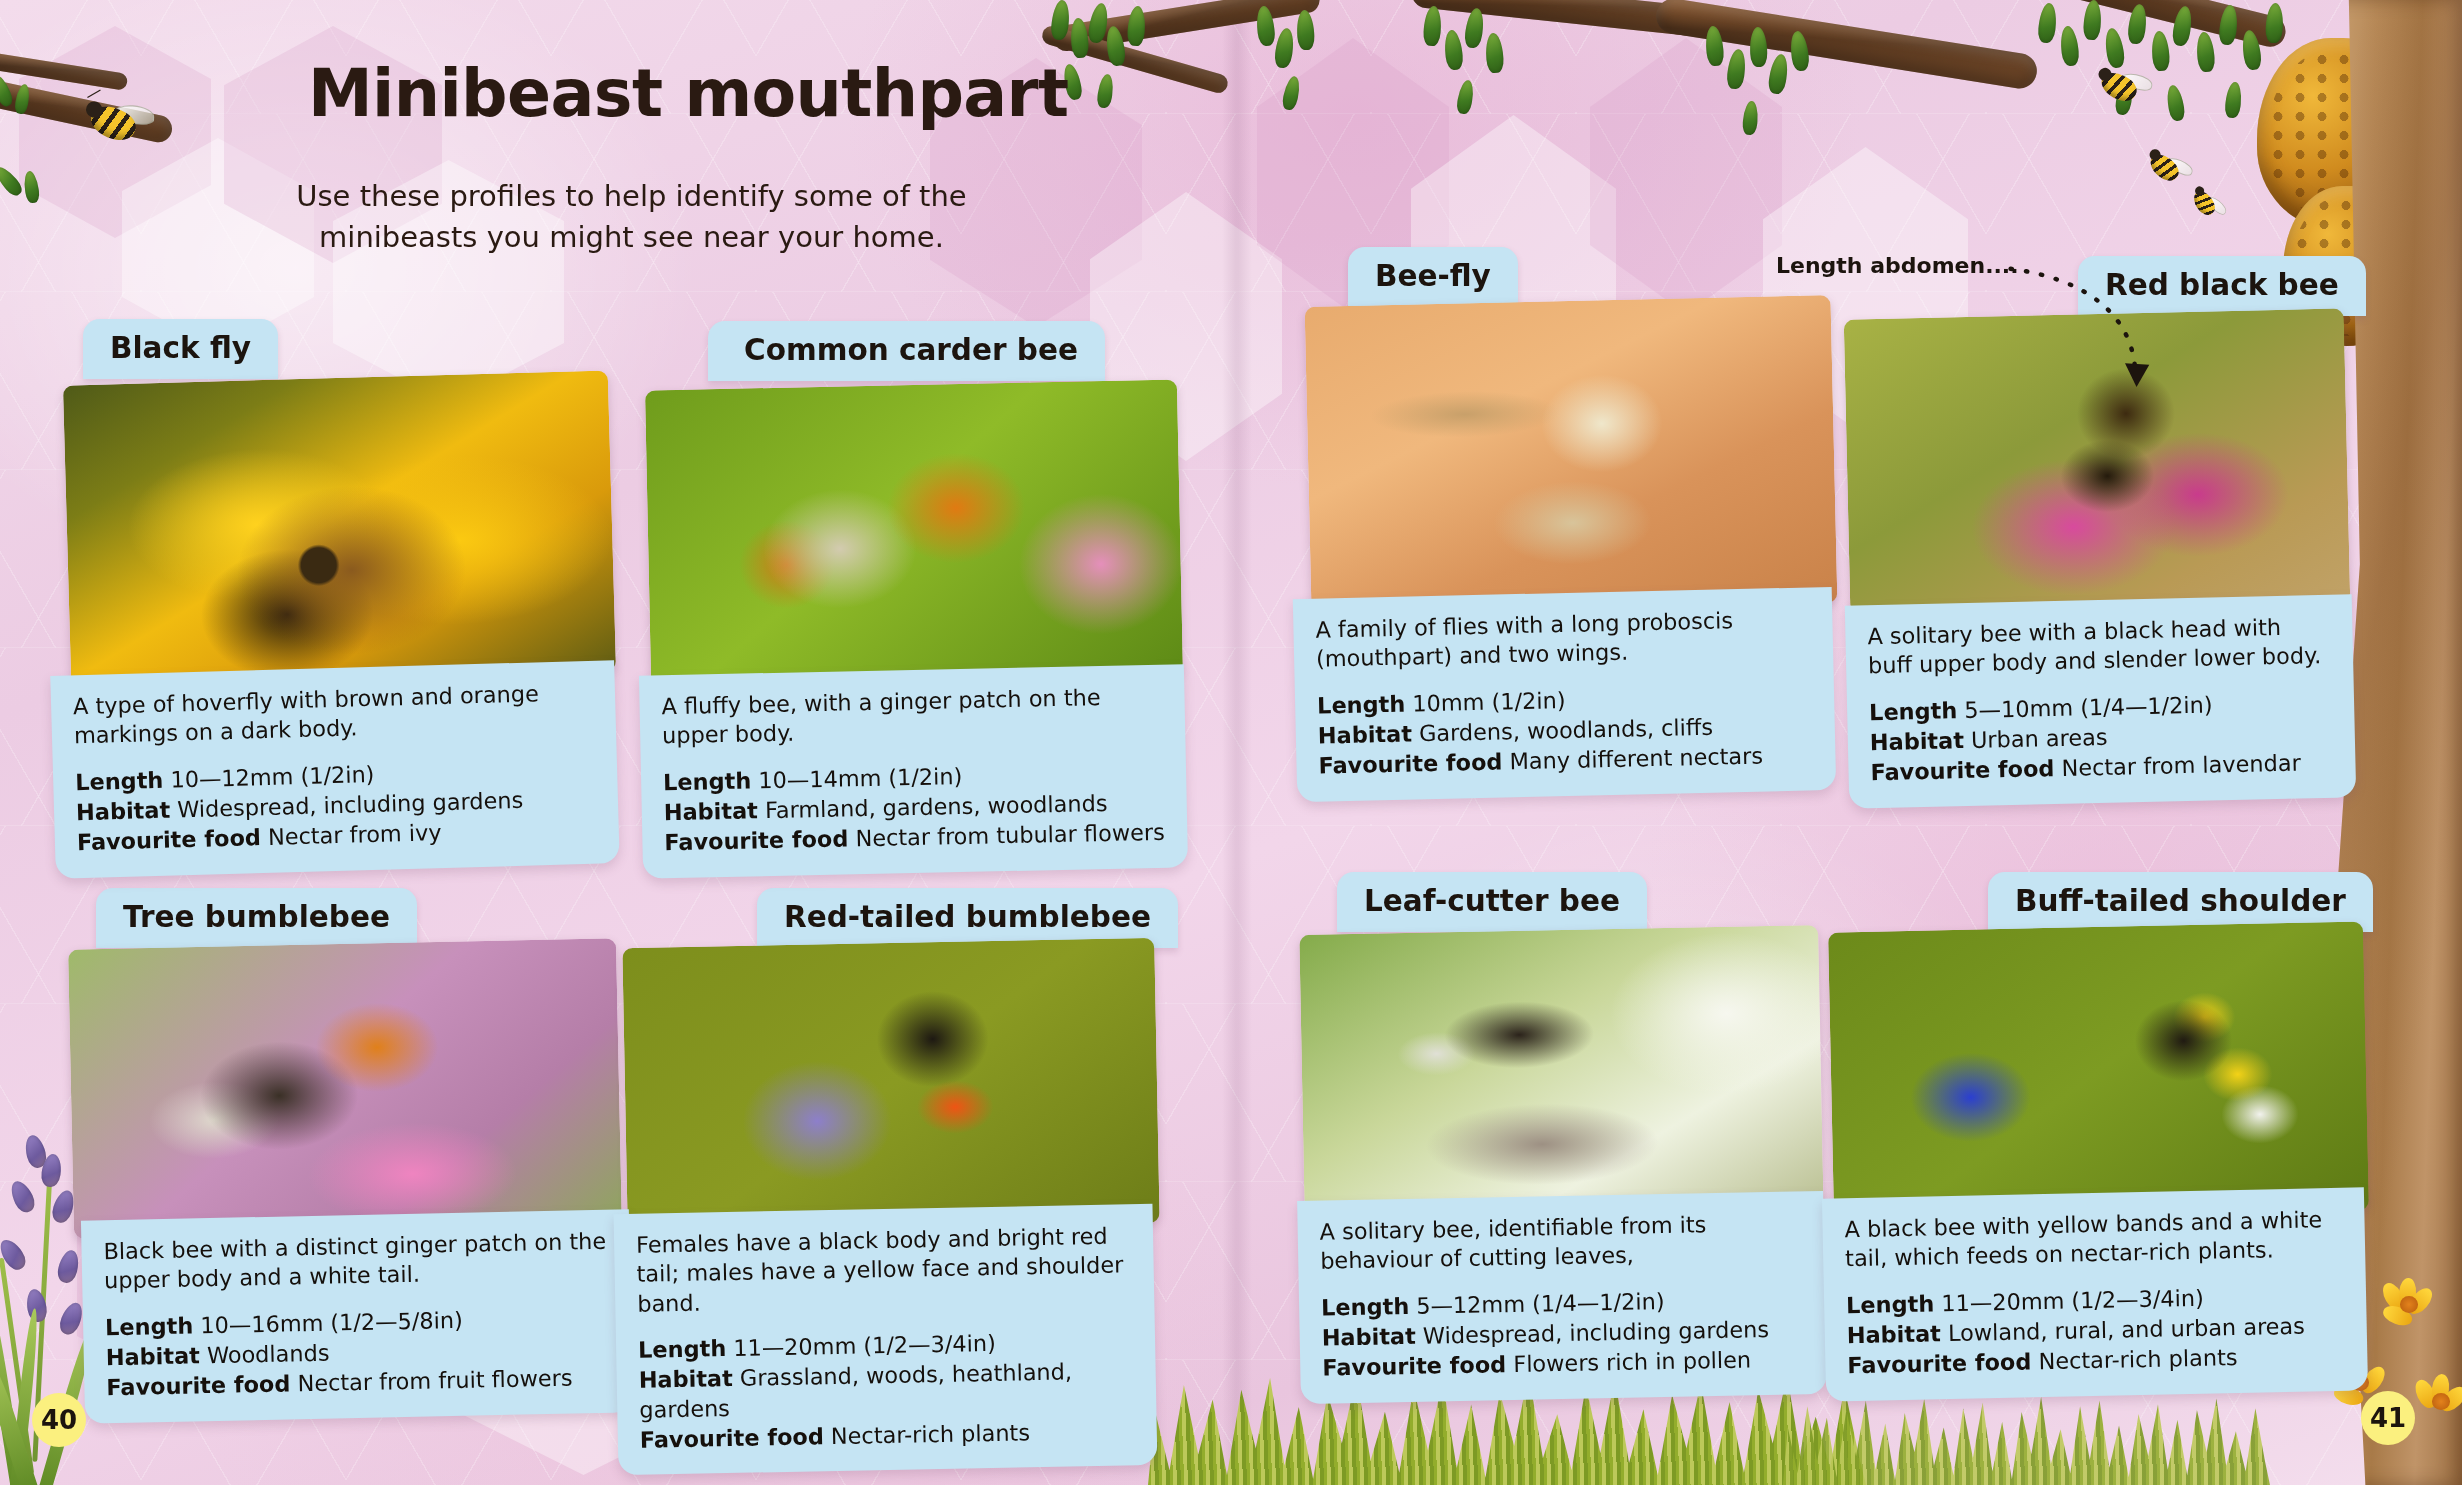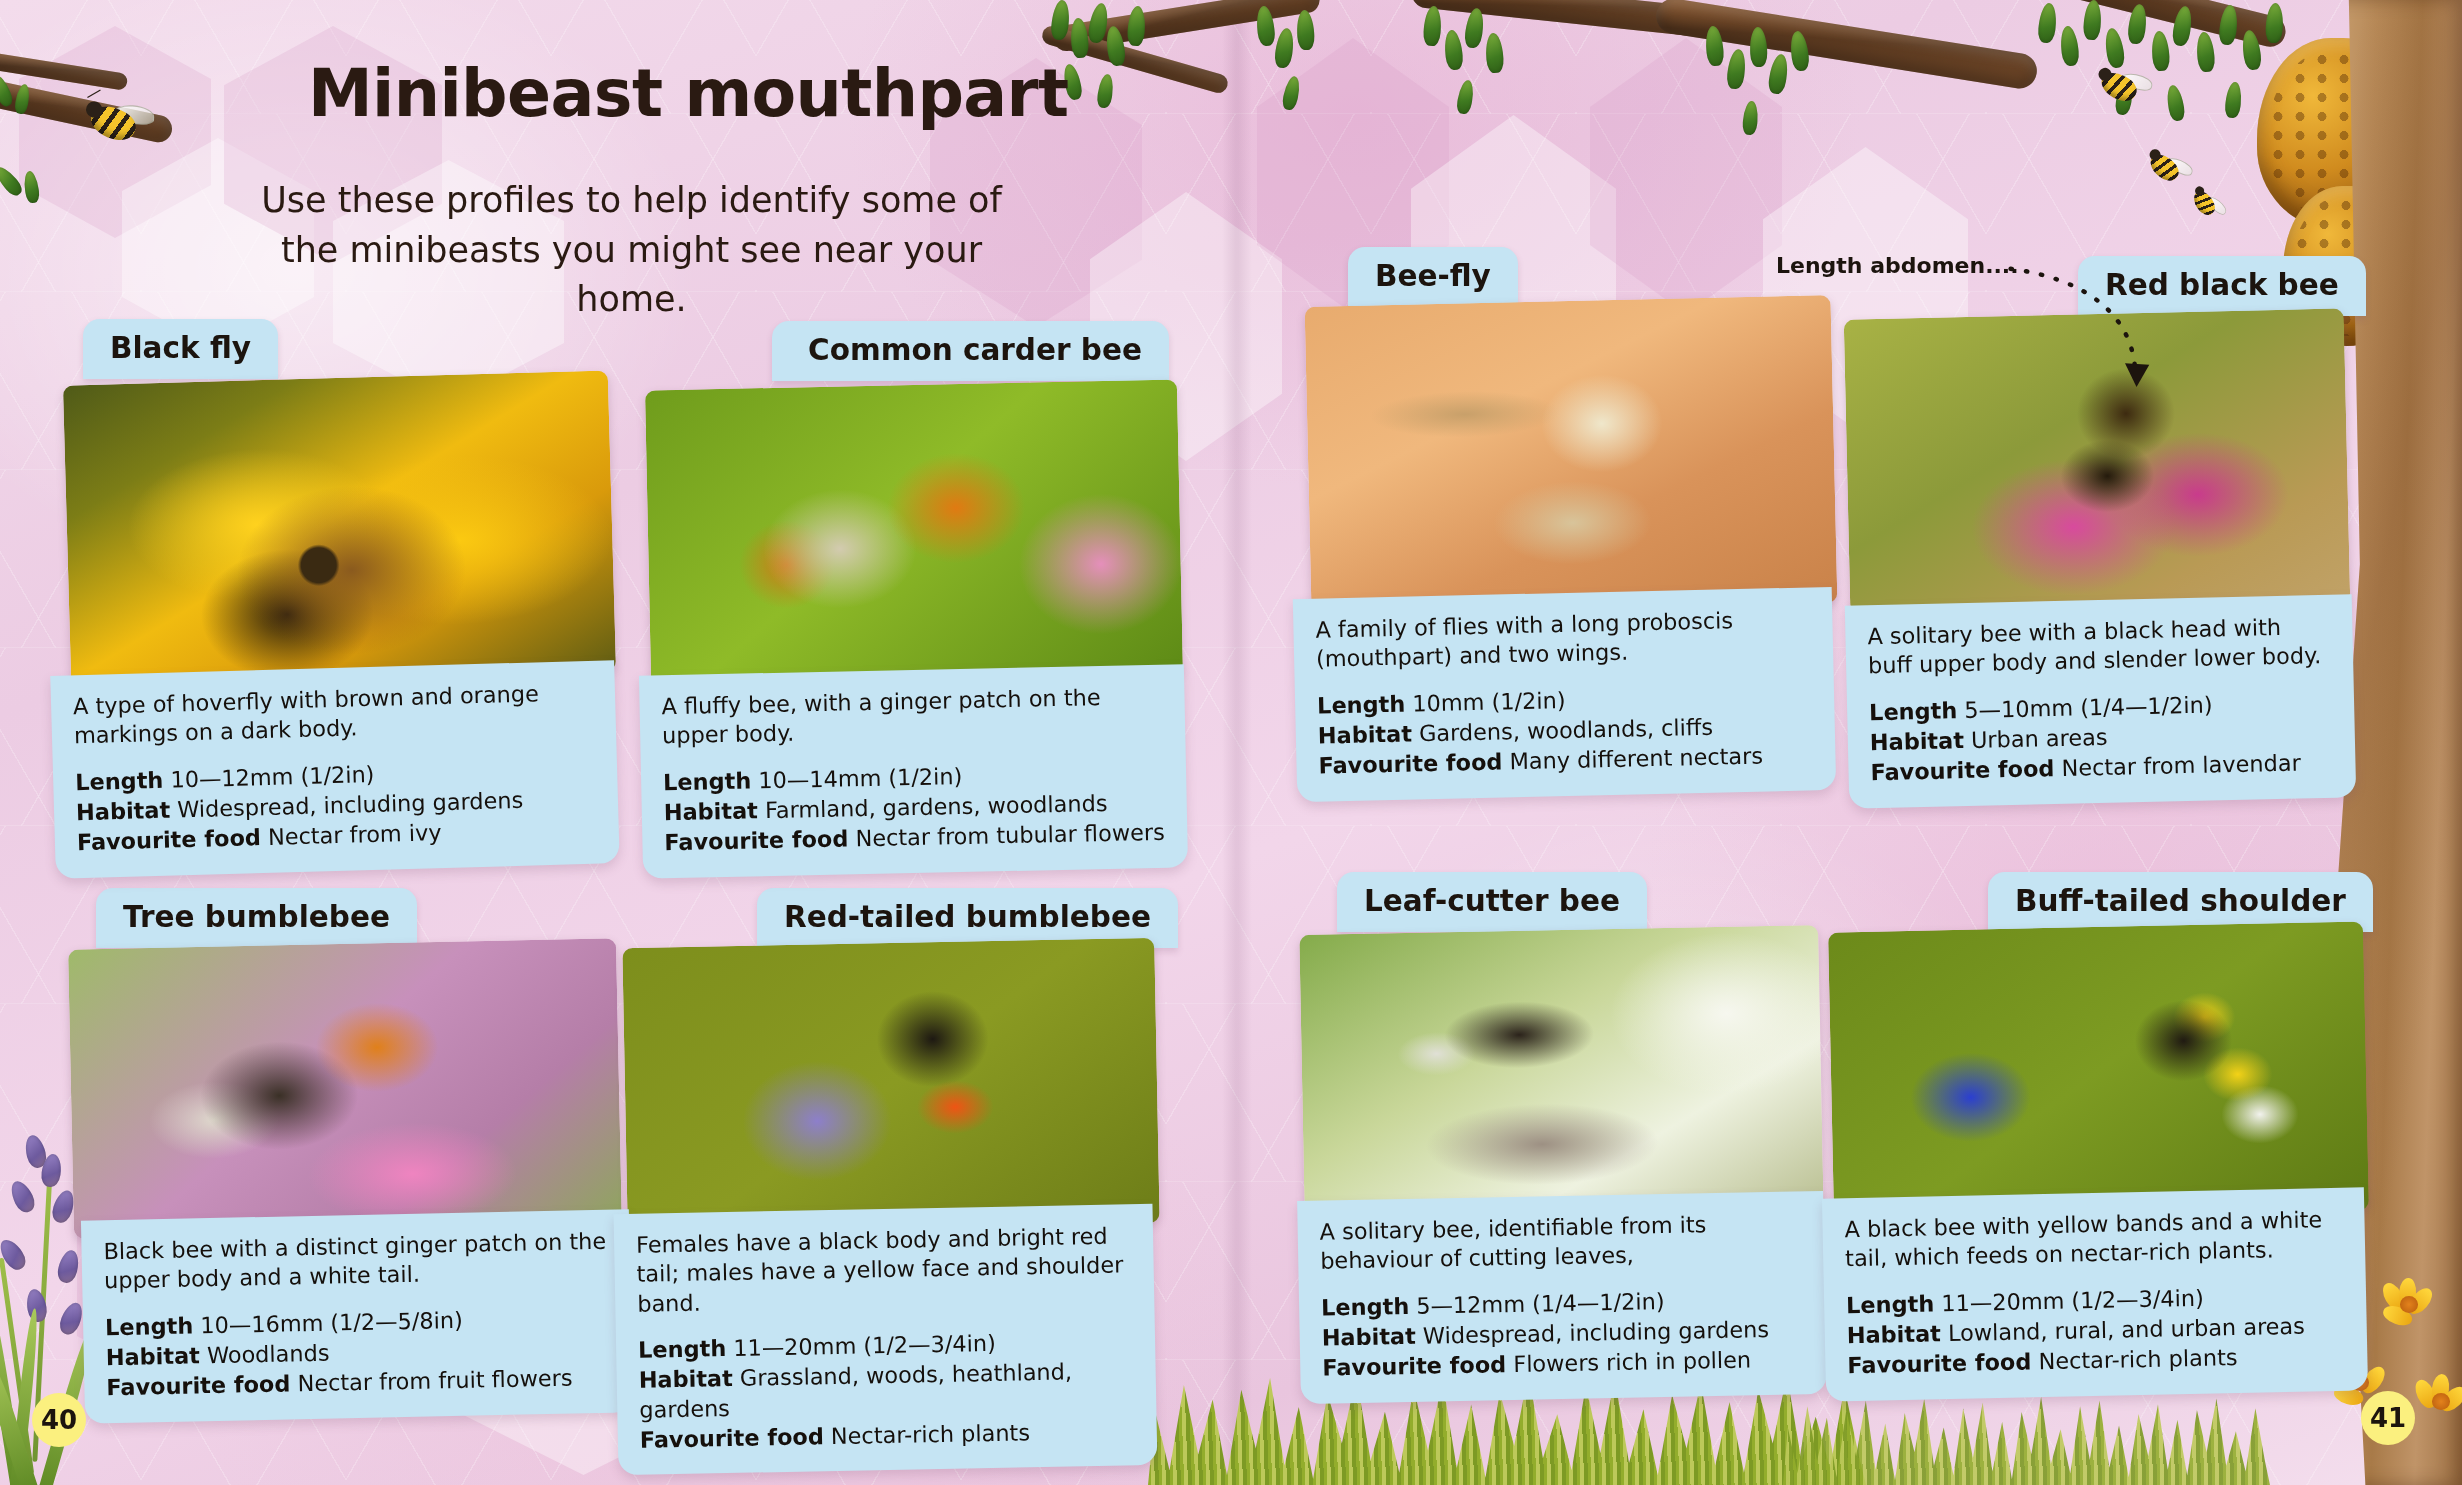--- a/index.html
+++ b/index.html
@@ -103,21 +103,21 @@
 
   
   .page-title{
     position:absolute; left:308px; top:56px;
     font-size:65px; font-weight:700; color:#2a1a12;
     letter-spacing:-0.6px;
     font-family:"DejaVu Sans", sans-serif;
   }
   .intro{
     position:absolute; left:253px; top:176px; width:757px;
-    font-size:35px; line-height:1.42; color:#2a1a12; text-align:center;
+    font-size:29px; line-height:1.42; color:#2a1a12; text-align:center;
     font-family:"DejaVu Sans", sans-serif;
   }
 
   
   .card{position:absolute;}
   .tab{
     position:absolute; background:#c5e4f3;
     border-radius:16.7px 16.7px 0 0;
     padding:11.5px 27px 14px 27px;
     font-size:29.5px; font-weight:700; color:#1c140e; white-space:nowrap;
@@ -327,21 +327,21 @@
       <div class="desc">A type of hoverfly with brown and orange markings on a dark body.</div>
       <div class="facts">
         <div><b>Length</b> <span>10—12mm (1/2in)</span></div>
         <div><b>Habitat</b> <span>Widespread, including gardens</span></div>
         <div><b>Favourite food</b> <span>Nectar from ivy</span></div>
       </div>
     </div>
   </div>
 
   <div class="card">
-    <div class="tab" style="left:772px;top:321px;padding-left:36px;">Common carder bee</div>
+    <div class="tab" style="left:708px;top:321px;padding-left:36px;">Common carder bee</div>
     <div class="photo ph-carder" style="left:648px;top:385px;width:532px;height:295px;transform:rotate(-1.2deg);"></div>
     <div class="body-panel" style="left:641px;top:670px;width:545px;transform:rotate(-1.2deg);">
       <div class="desc">A fluffy bee, with a ginger patch on the upper body.</div>
       <div class="facts">
         <div><b>Length</b> <span>10—14mm (1/2in)</span></div>
         <div><b>Habitat</b> <span>Farmland, gardens, woodlands</span></div>
         <div><b>Favourite food</b> <span>Nectar from tubular flowers</span></div>
       </div>
     </div>
   </div>

